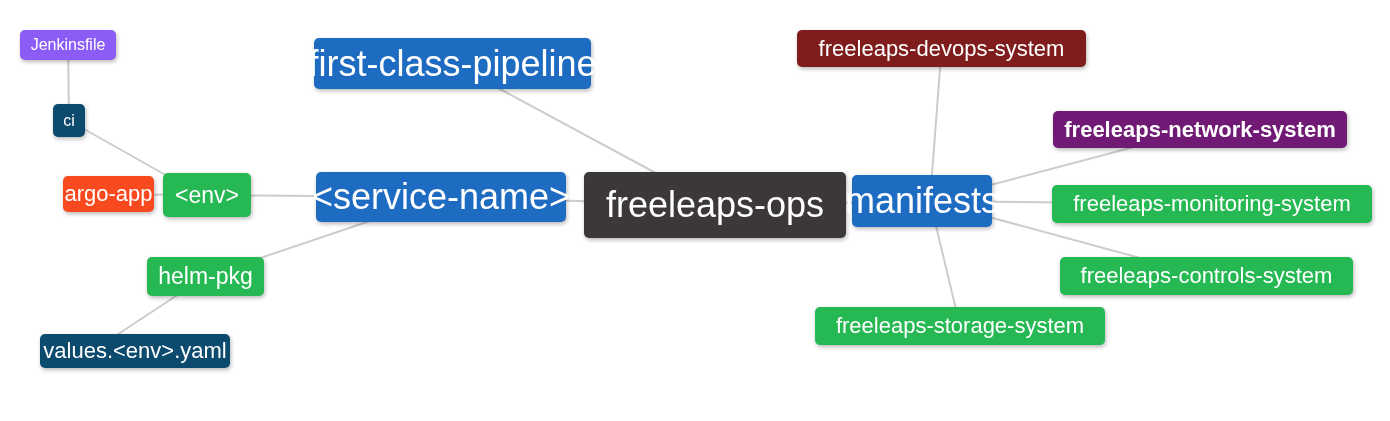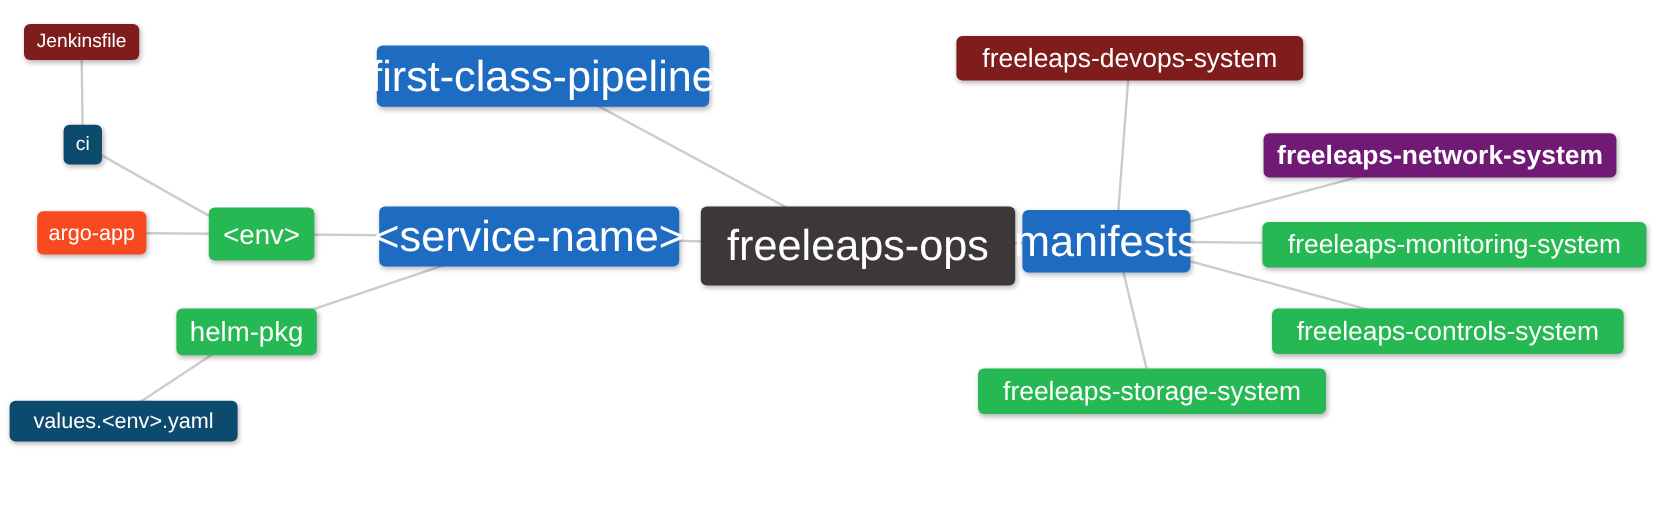--- a/index.html
+++ b/index.html
@@ -25,21 +25,21 @@
     justify-content: center;
     color: #ffffff;
     white-space: nowrap;
     border-radius: 5px;
     box-shadow: 1px 2px 4px rgba(0,0,0,0.28);
     cursor: pointer;
     box-sizing: border-box;
     line-height: 1;
   }
   .f16 { font-size: 16px; }
-  .f19 { font-size: 18px; }
+  .f19 { font-size: 22px; margin-left: 32px; }
   .f22 { font-size: 22px; }
   .f23 { font-size: 23px; }
   .f27 { font-size: 36px; }
   .f36 { font-size: 36px; }
 </style>
 </head>
 <body>
 
 <div id="mindmap">
 
@@ -53,27 +53,27 @@
       <line x1="452.5" y1="63.5" x2="715" y2="205" stroke="#CCCCCC" stroke-width="2"></line>
       <line x1="441" y1="197" x2="715" y2="205" stroke="#CCCCCC" stroke-width="2"></line>
       <line x1="715" y1="205" x2="930" y2="201" stroke="#CCCCCC" stroke-width="2"></line>
       <line x1="930" y1="201" x2="941.5" y2="48.5" stroke="#CCCCCC" stroke-width="2"></line>
       <line x1="930" y1="201" x2="1200" y2="129.5" stroke="#CCCCCC" stroke-width="2"></line>
       <line x1="930" y1="201" x2="1212" y2="204" stroke="#CCCCCC" stroke-width="2"></line>
       <line x1="930" y1="201" x2="1206.5" y2="276" stroke="#CCCCCC" stroke-width="2"></line>
       <line x1="930" y1="201" x2="960" y2="326" stroke="#CCCCCC" stroke-width="2"></line>
     </svg>
 
-  <div class="node f16" style="left: 20px; top: 20px; width: 96px; height: 30px; background-color: #7f1d1d;">Jenkinsfile</div>
+  <div class="node f16" style="left: 20px; top: 30px; width: 96px; height: 30px; background-color: #8b5cf6;">Jenkinsfile</div>
 
   <div class="node f16" style="left: 53px; top: 104px; width: 32px; height: 33px; background-color: #0c4a6e;">ci</div>
 
   <div class="node f19" style="left: 31px; top: 176px; width: 91px; height: 36px; background-color: rgb(248, 73, 31);">argo-app</div>
 
-  <div class="node f23" style="left: 174px; top: 173px; width: 88px; height: 44px; background-color: rgb(38, 184, 83);">&lt;env&gt;</div>
+  <div class="node f23" style="left: 163px; top: 173px; width: 88px; height: 44px; background-color: rgb(38, 184, 83);">&lt;env&gt;</div>
 
   <div class="node f27" style="left: 316px; top: 172px; width: 250px; height: 50px; background-color: rgb(30, 107, 194);">&lt;service-name&gt;</div>
 
   <div class="node f23" style="left: 147px; top: 257px; width: 117px; height: 39px; background-color: rgb(38, 184, 83);">helm-pkg</div>
 
   <div class="node f19" style="left: 8px; top: 334px; width: 190px; height: 34px; background-color: #0c4a6e;">values.&lt;env&gt;.yaml</div>
 
   <div class="node f27" style="left: 314px; top: 38px; width: 277px; height: 51px; background-color: rgb(30, 107, 194);">first-class-pipeline</div>
 
   <div class="node f36" style="left: 584px; top: 172px; width: 262px; height: 66px; background-color: rgb(61, 56, 56);">freeleaps-ops</div>

